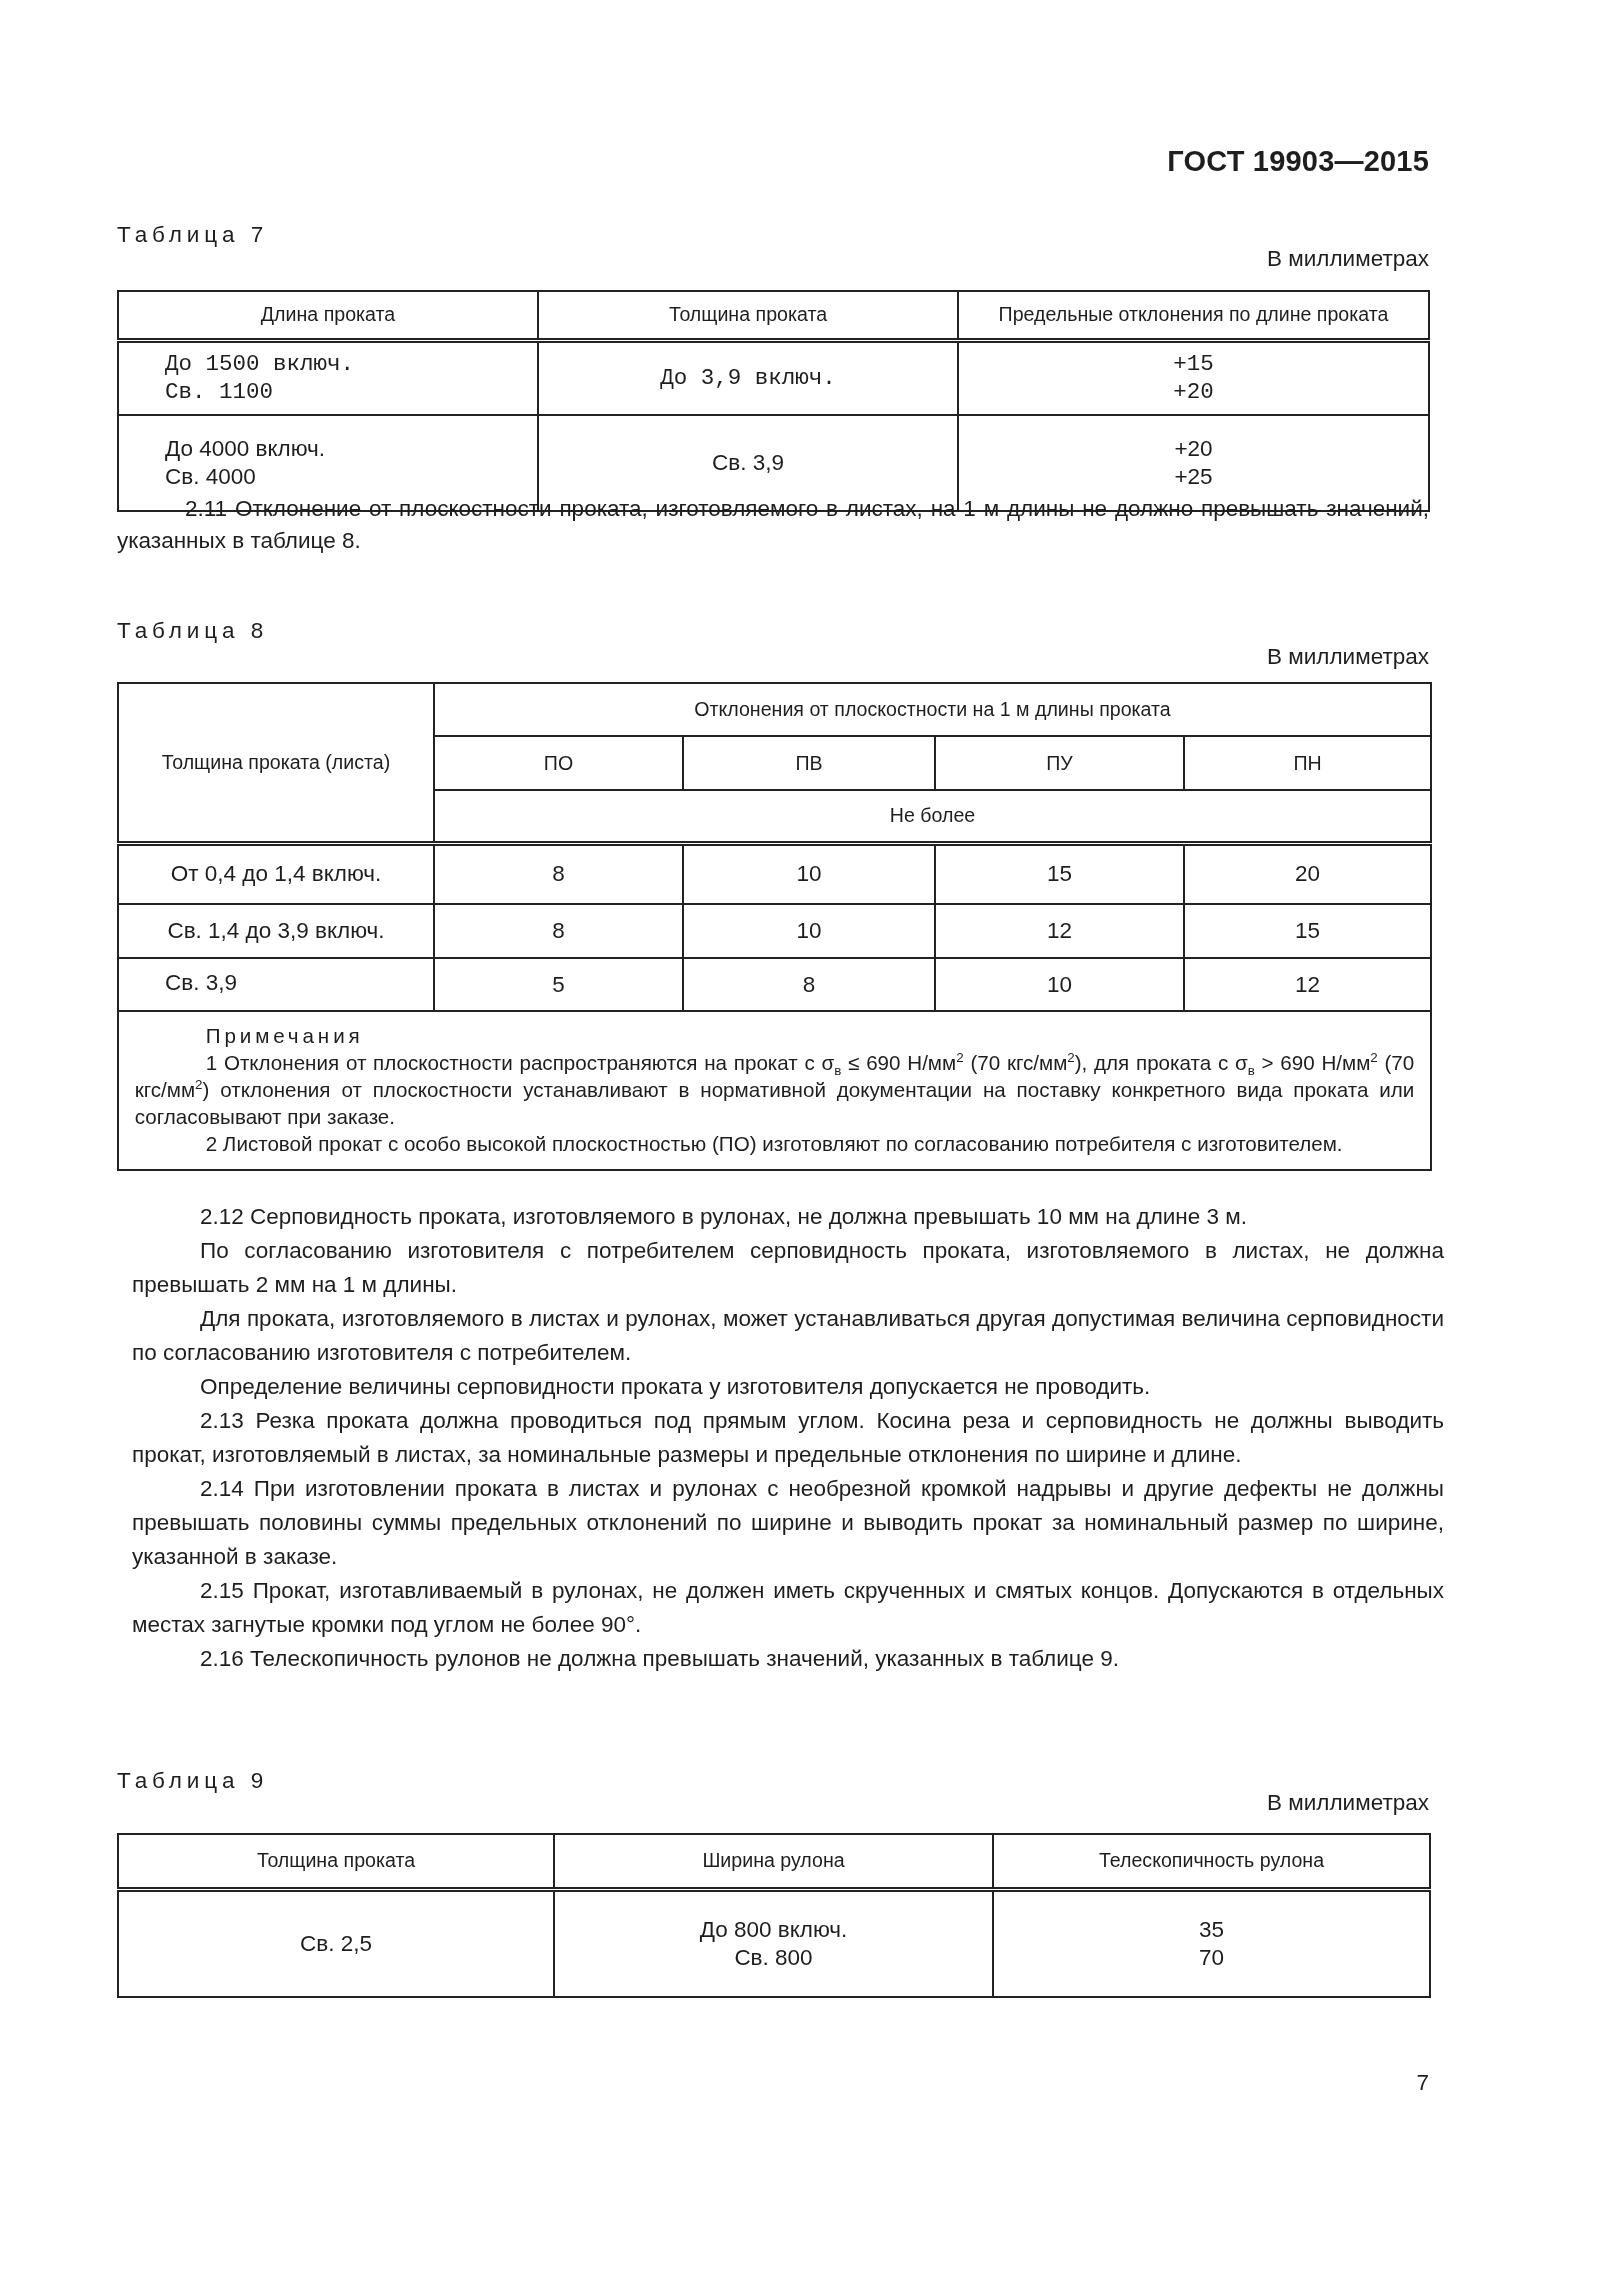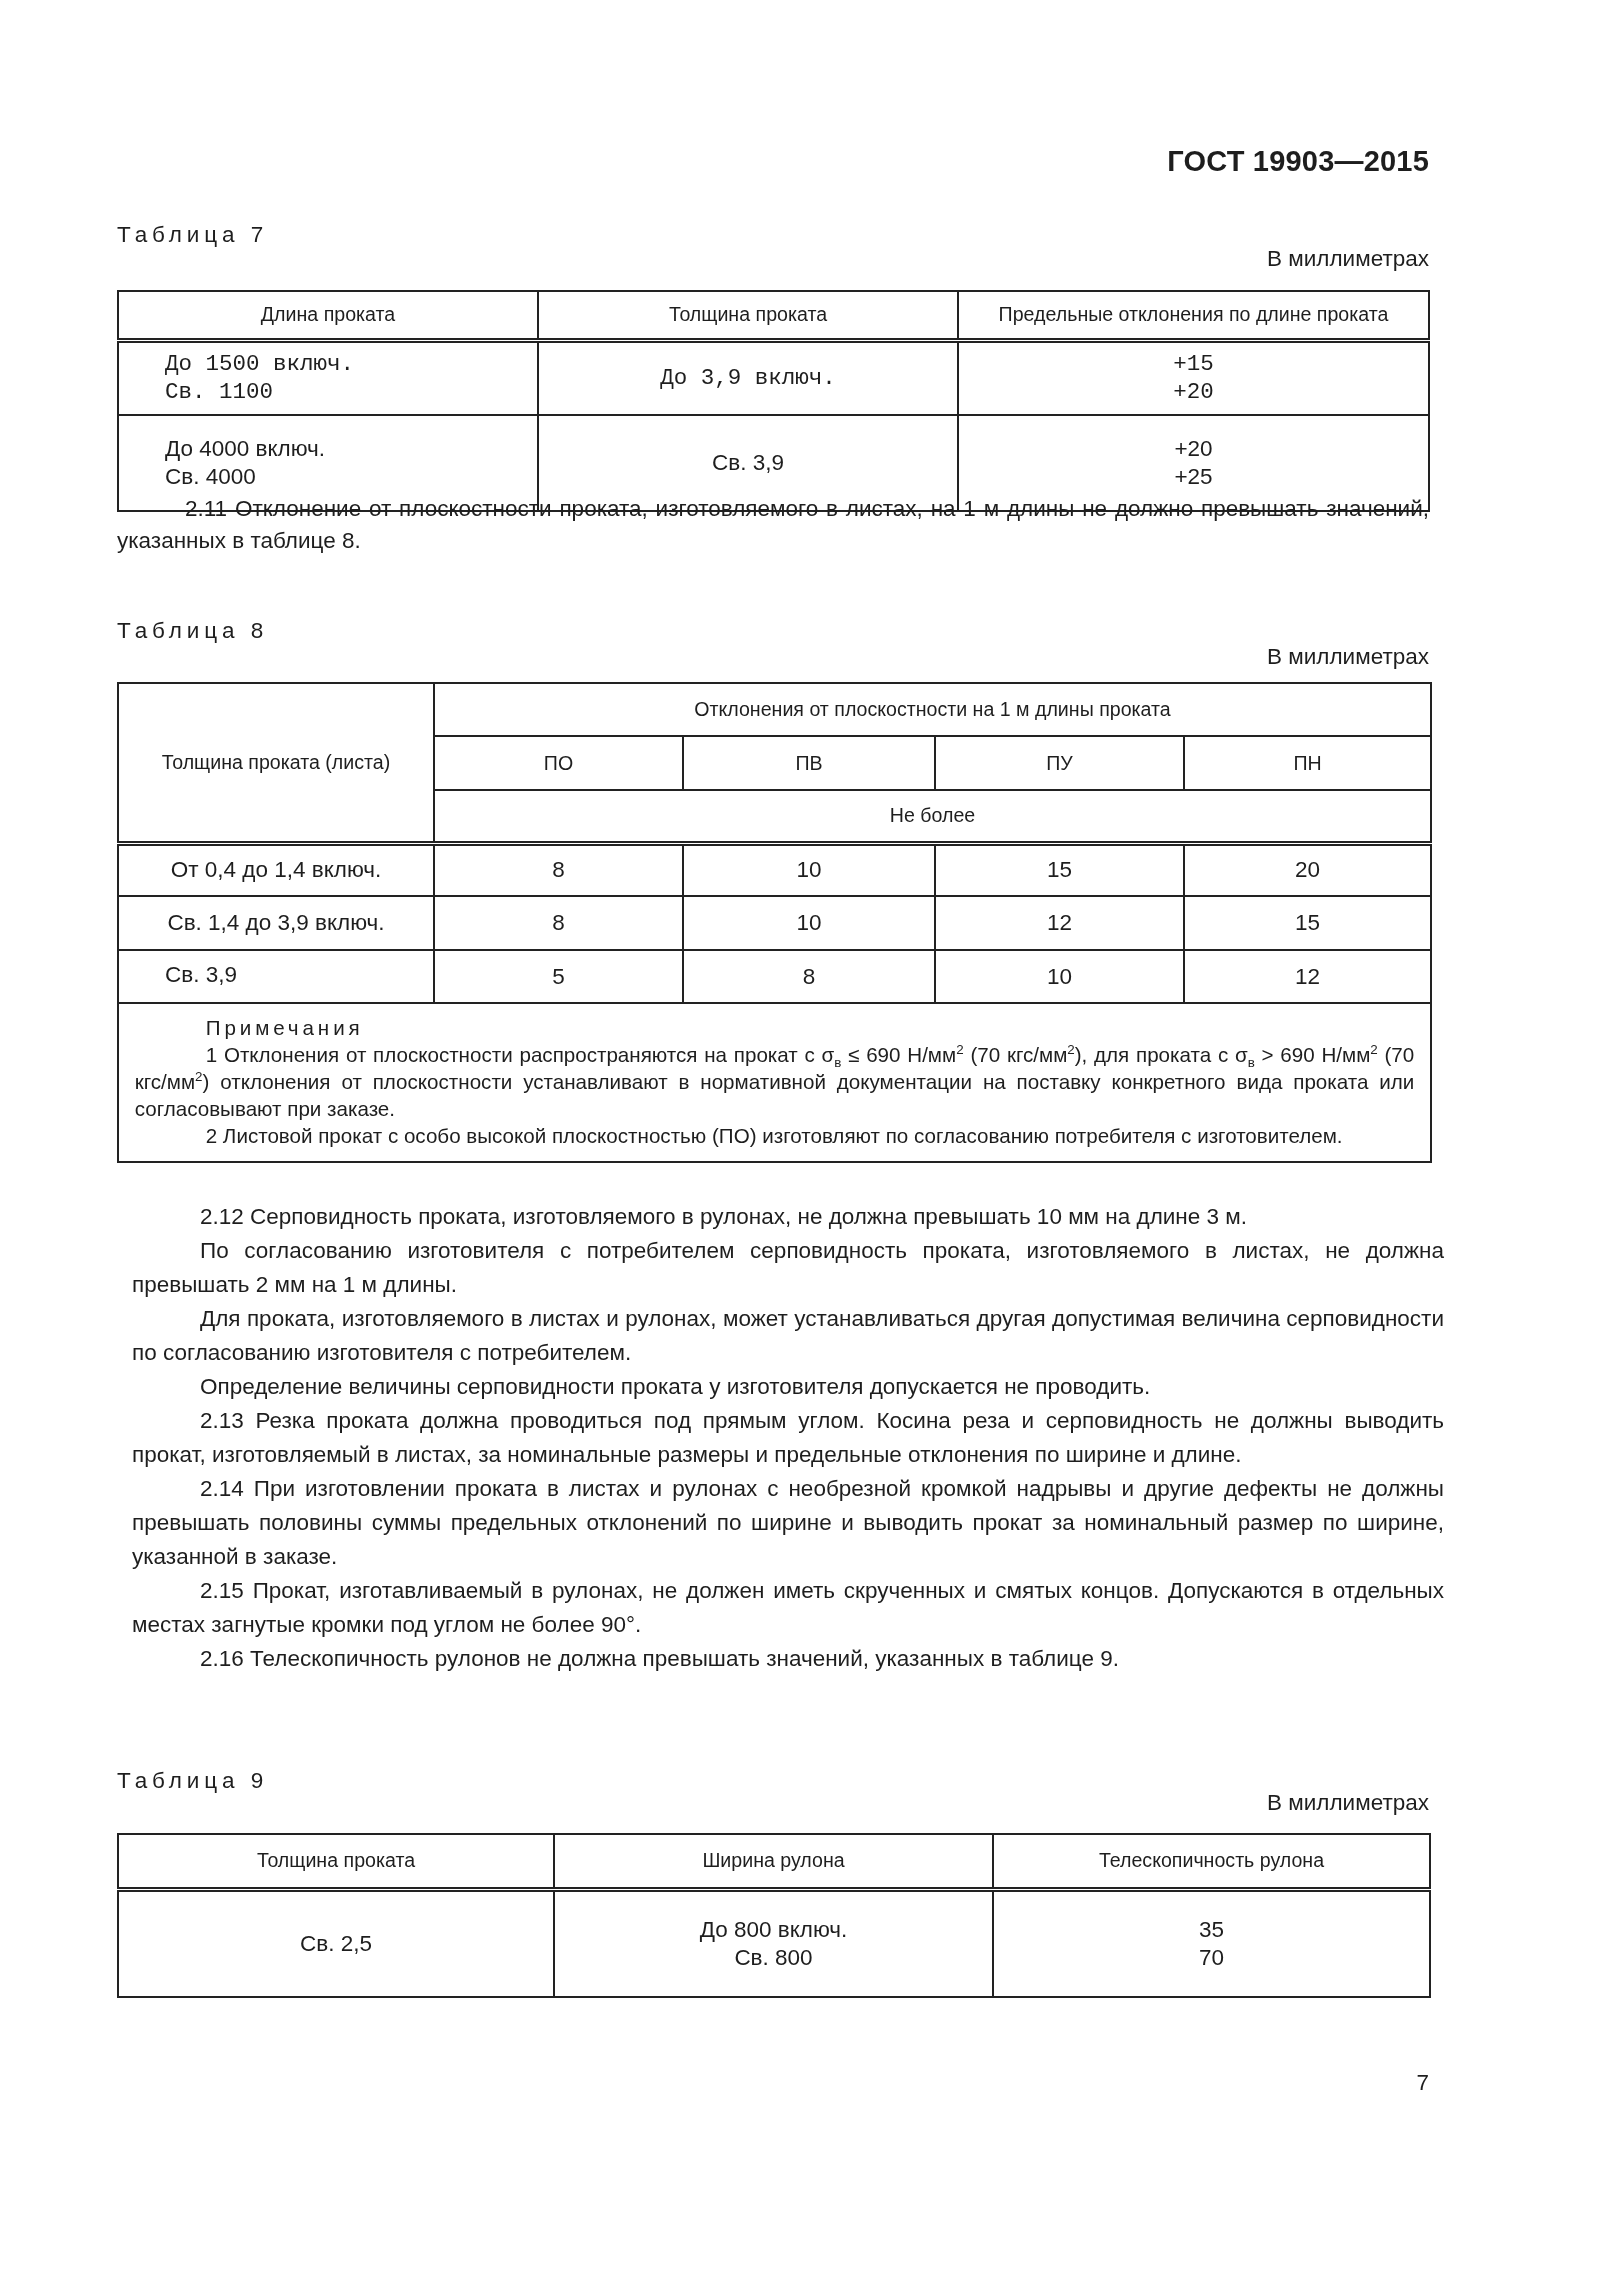--- a/index.html
+++ b/index.html
@@ -90,21 +90,21 @@
   </tr>
   <tr style="height:54px;">
     <th>ПО</th>
     <th>ПВ</th>
     <th>ПУ</th>
     <th>ПН</th>
   </tr>
   <tr style="height:53px;">
     <th colspan="4" style="border-bottom:5.9px double #222;">Не более</th>
   </tr>
-  <tr style="height:53px;">
+  <tr style="height:61px;">
     <td>От 0,4 до 1,4 включ.</td>
     <td>8</td>
     <td>10</td>
     <td>15</td>
     <td>20</td>
   </tr>
   <tr style="height:54px;">
     <td>Св. 1,4 до 3,9 включ.</td>
     <td>8</td>
     <td>10</td>

